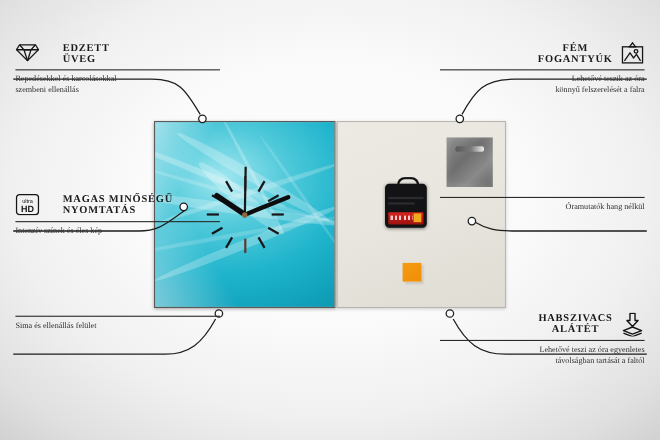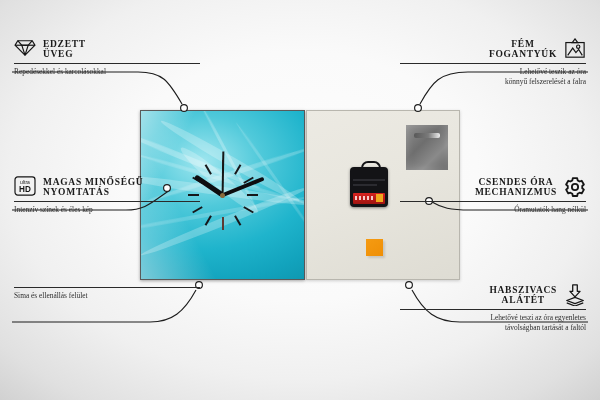--- a/index.html
+++ b/index.html
@@ -70,21 +70,21 @@
   #battery .plus{position:absolute;right:2px;top:1px;width:7px;height:8px;background:#f0a81c;}
   #foam{position:absolute;left:59px;top:128px;width:17px;height:17px;
     background:linear-gradient(145deg,#f59b12 0%,#ef8f06 100%);
     box-shadow:2px 2px 2px rgba(0,0,0,.12);}
 
   
   .callout{position:absolute;width:186px;}
   .co-head{display:flex;align-items:center;gap:7px;}
   .co-titles{display:flex;flex-direction:column;line-height:1.08;}
   .co-titles span{font-size:9.5px;letter-spacing:.7px;color:#1a1a1a;font-weight:bold;
-                  font-family:"Liberation Serif",serif;}
+                  font-family:"Liberation Serif",serif;margin-left:14px;}
   .rule{height:1px;background:#2a2a2a;margin-top:3px;}
   .co-desc{font-size:7.4px;color:#2e2e2e;line-height:1.32;margin-top:3px;
            font-family:"Liberation Serif",serif;}
   .left .co-head{justify-content:flex-start;}
   .left .co-titles{align-items:flex-start;}
   .left .co-desc{text-align:left;}
   .right .co-head{justify-content:flex-end;}
   .right .co-titles{align-items:center;}
   .right .co-desc{text-align:right;}
   .ico{width:22px;height:22px;flex:0 0 22px;display:flex;align-items:flex-start;justify-content:center;}
@@ -206,20 +206,21 @@
           </svg>
       </span>
       <span class="co-titles">
         <span>EDZETT</span>
         <span>ÜVEG</span>
       </span>
     </div>
     <div class="rule"></div>
     <div class="co-desc">
       <div>Repedésekkel és karcolásokkal</div>
+      <div>szembeni ellenállás</div>
     </div>
   </div>
 
   <div class="callout left" style="left:14px;top:176px;">
     <div class="co-head">
       <span class="ico">
         <svg width="22" height="20" viewBox="0 0 24 22">
           <rect x="1" y="1" width="22" height="20" rx="3" fill="none" stroke="#151515" stroke-width="1.3"></rect>
           <text x="12" y="9" font-family="Liberation Sans, sans-serif" font-size="5.5" text-anchor="middle" fill="#151515">ultra</text>
           <text x="12" y="18" font-family="Liberation Sans, sans-serif" font-size="9" font-weight="bold" text-anchor="middle" fill="#151515">HD</text>
@@ -263,34 +264,20 @@
       </span>
     </div>
     <div class="rule"></div>
     <div class="co-desc">
       <div>Lehetővé teszik az óra</div>
       <div>könnyű felszerelését a falra</div>
     </div>
   </div>
 
   <div class="callout right" style="left:400px;top:176px;">
-    <div class="co-head">
-      <span class="co-titles">
-        <span>CSENDES ÓRA</span>
-        <span>MECHANIZMUS</span>
-      </span>
-      <span class="ico">
-        <svg width="22" height="22" viewBox="0 0 24 24">
-            <g fill="none" stroke="#151515" stroke-width="2" stroke-linejoin="round">
-          <path d="M9.6,2.4 h4.8 l.5,2.4 2.1,1.2 2.3-.8 2.4,4.1 -1.8,1.6 0,2.4 1.8,1.6 -2.4,4.1 -2.3-.8 -2.1,1.2 -.5,2.4 h-4.8 l-.5-2.4 -2.1-1.2 -2.3.8 -2.4-4.1 1.8-1.6 0-2.4 -1.8-1.6 2.4-4.1 2.3.8 2.1-1.2 Z"></path>
-          <circle cx="12" cy="12" r="3.4"></circle>
-        </g>
-          </svg>
-      </span>
-    </div>
     <div class="rule"></div>
     <div class="co-desc">
       <div>Óramutatók hang nélkül</div>
       <div></div>
     </div>
   </div>
 
   <div class="callout right" style="left:400px;top:284px;">
     <div class="co-head">
       <span class="co-titles">

